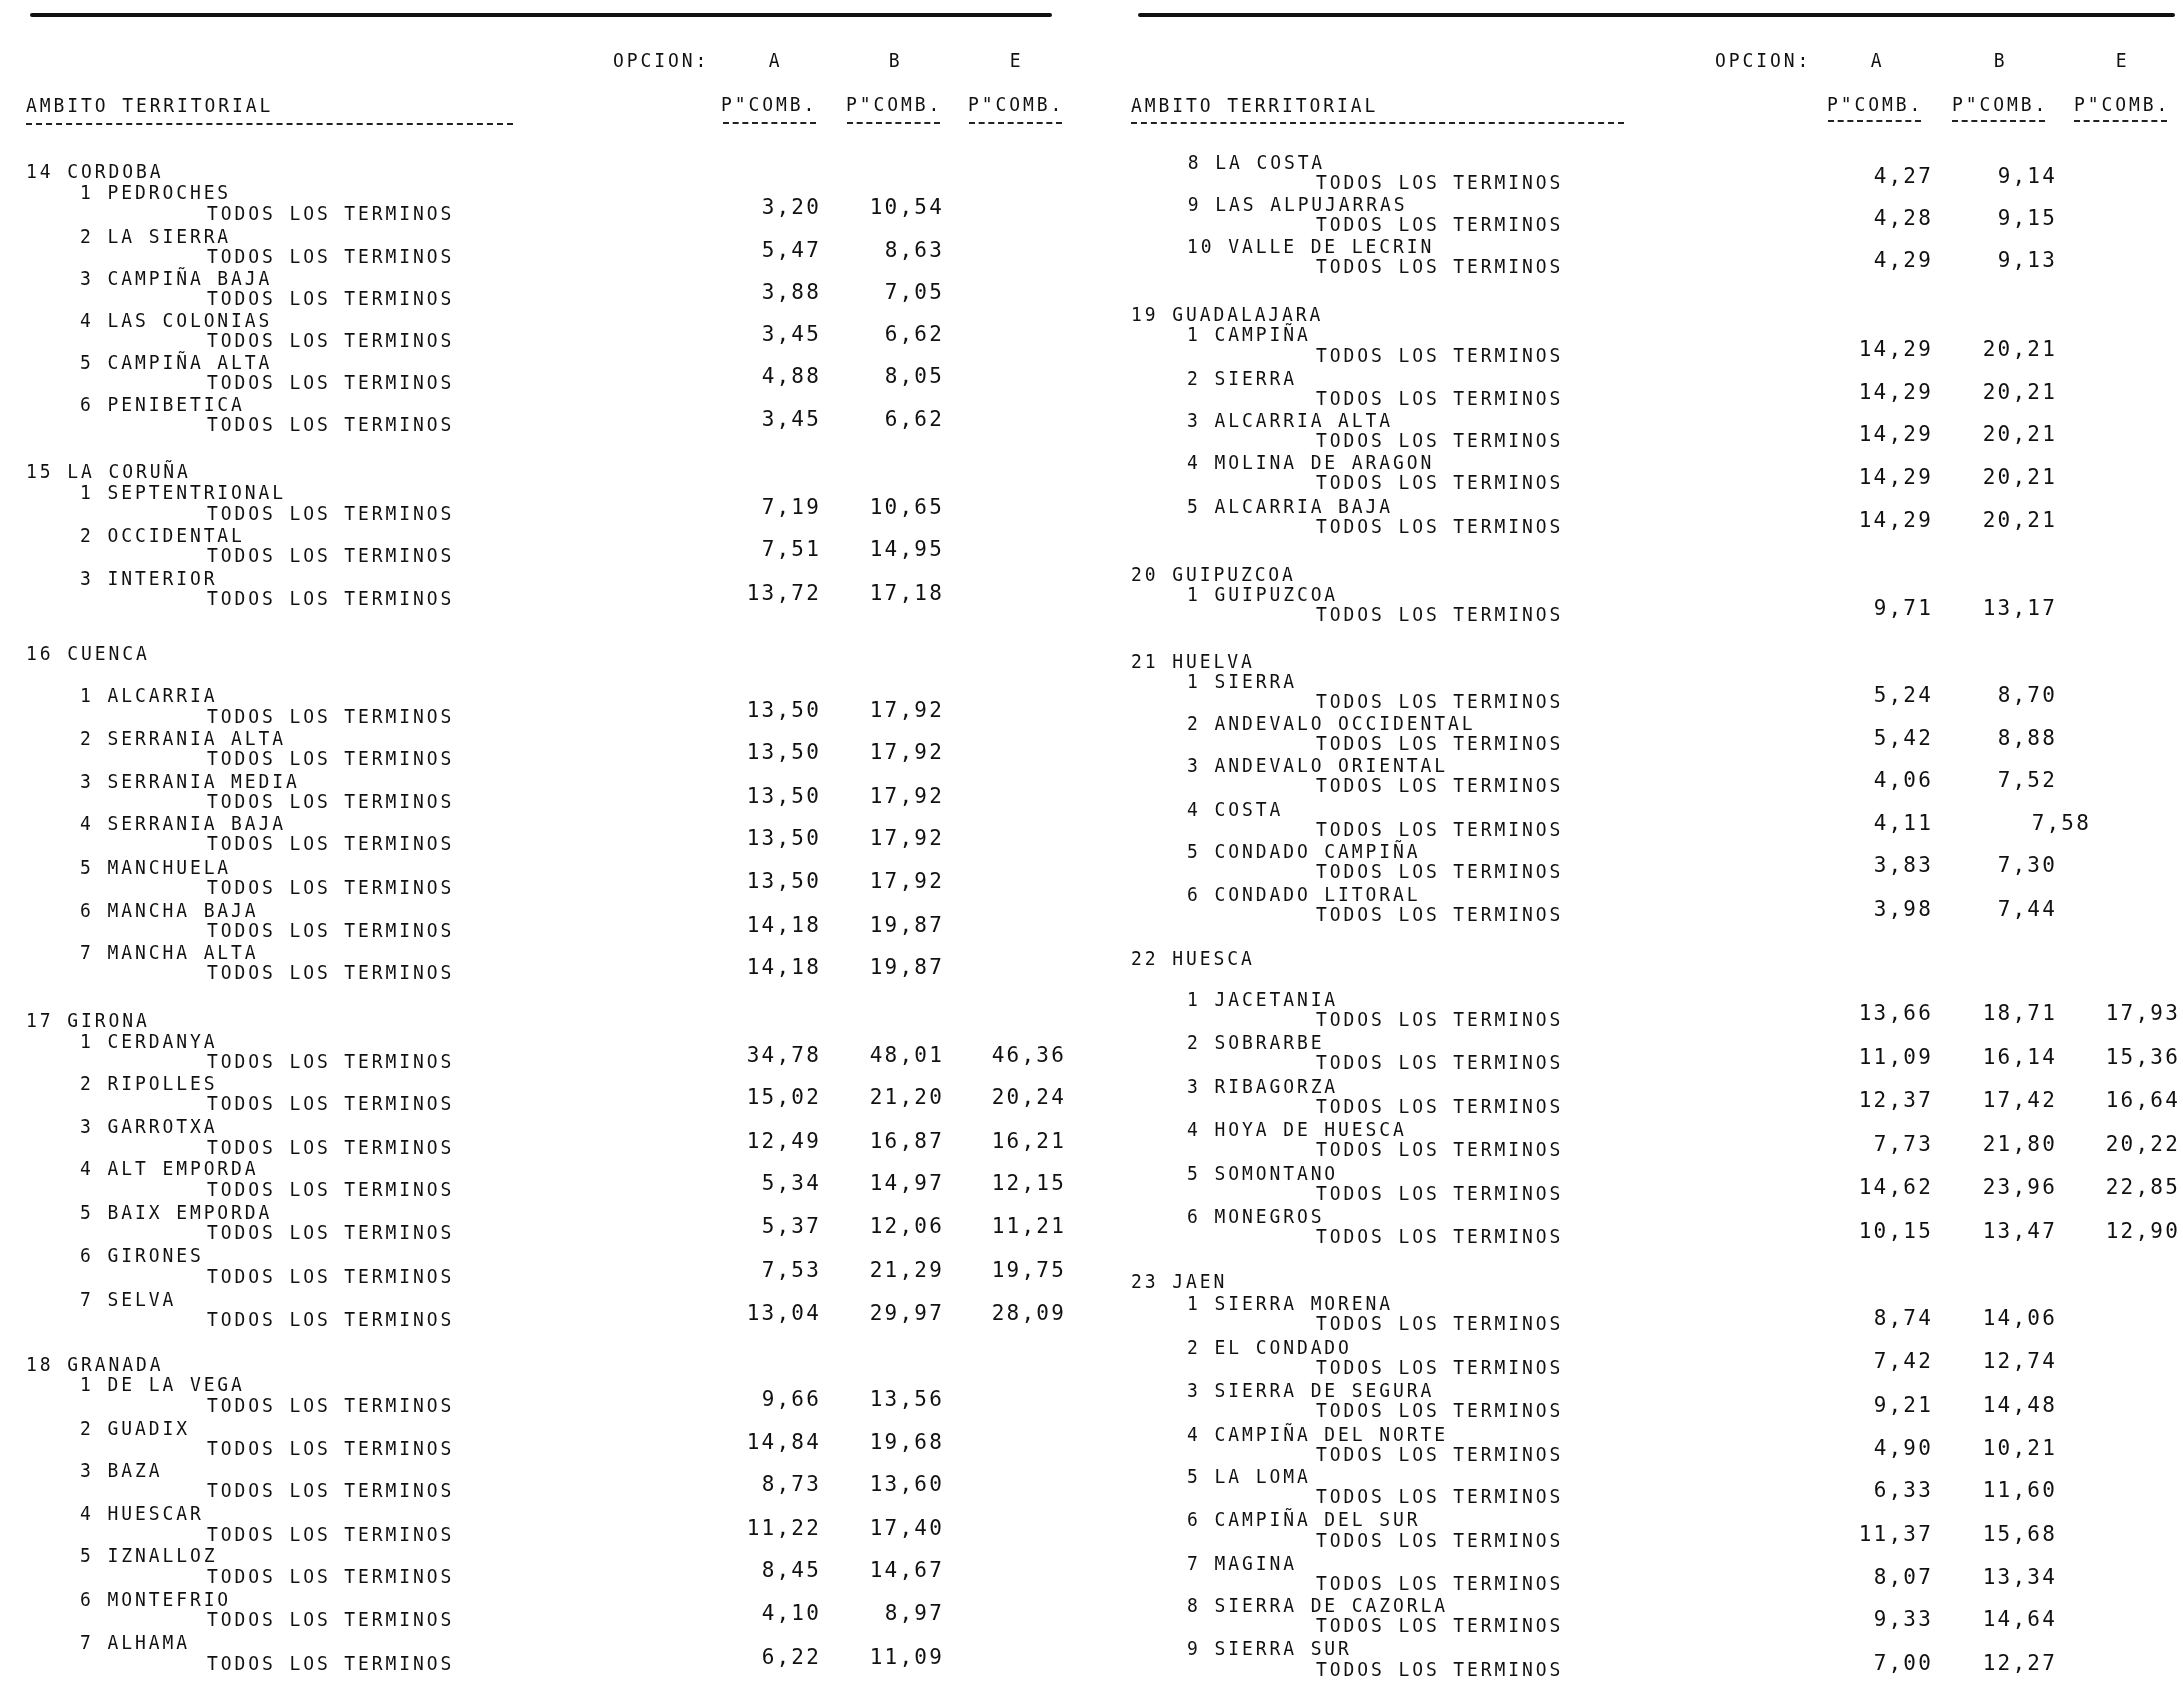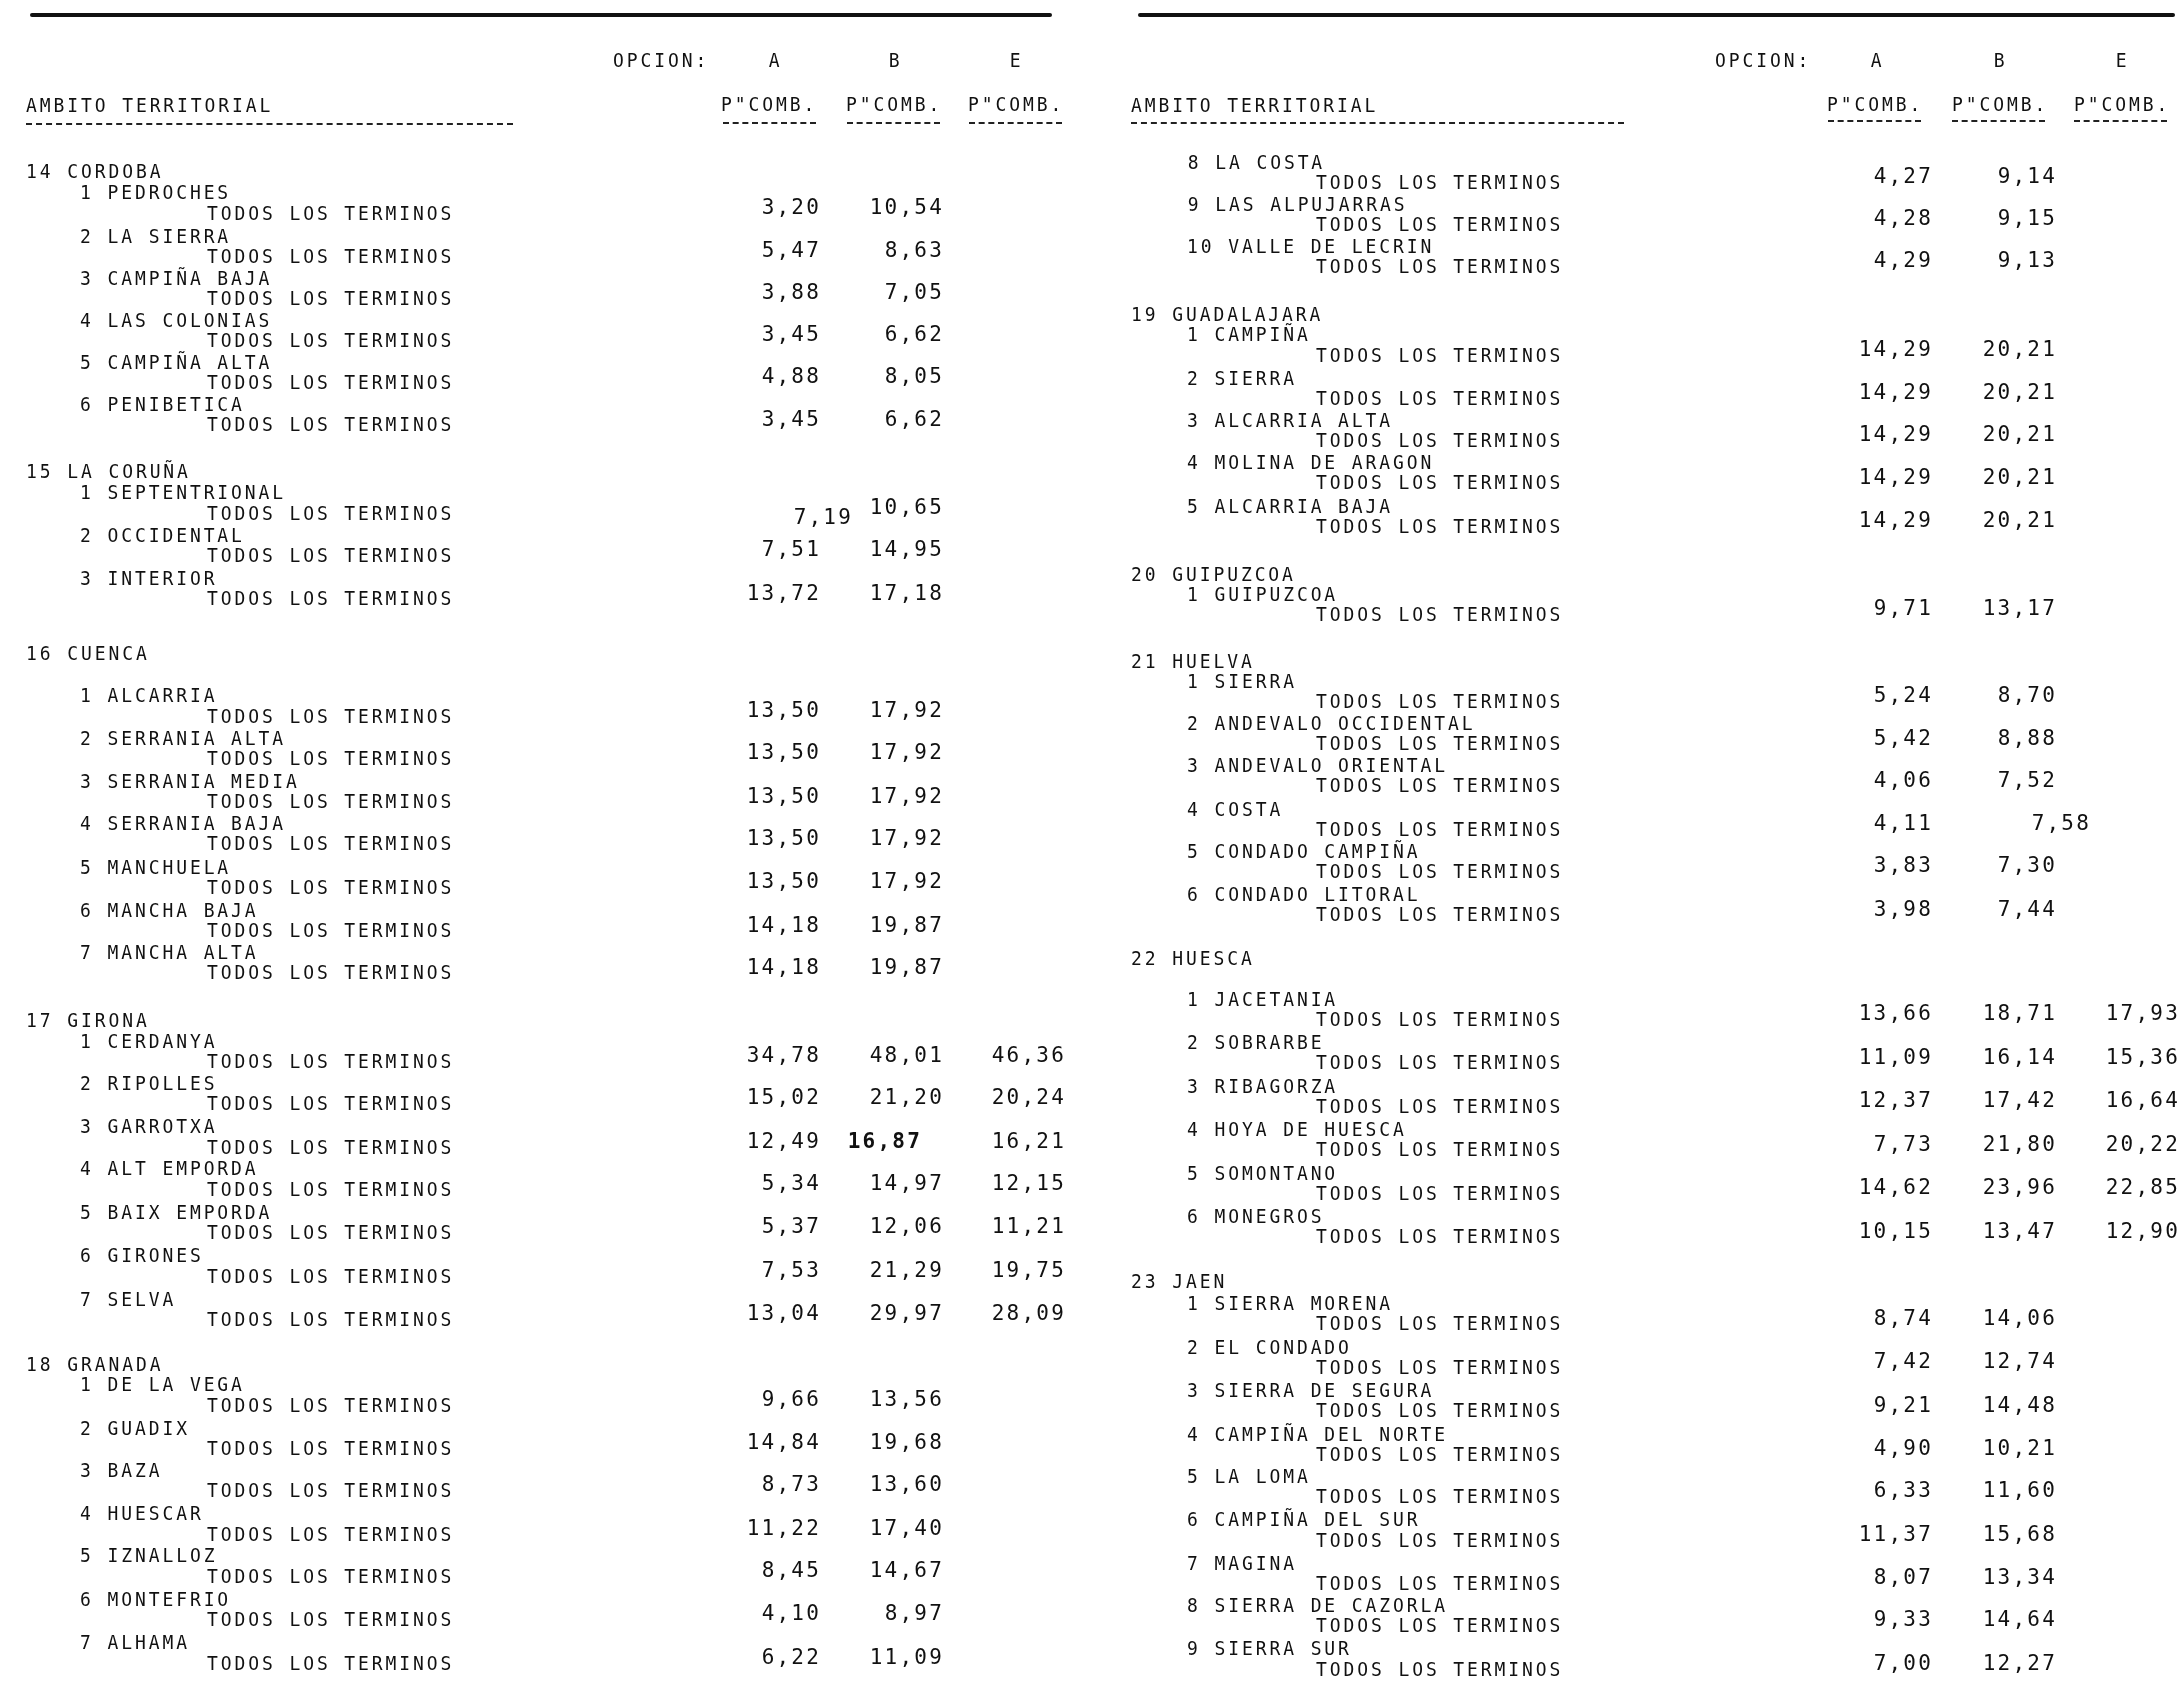--- a/index.html
+++ b/index.html
@@ -58,21 +58,21 @@
       <span class="txt" style="left: 207px; top: 371px;">TODOS LOS TERMINOS</span>
       <span class="num" style="left: 698px; top: 365px;">4,88</span>
       <span class="num" style="left: 821px; top: 365px;">8,05</span>
       <span class="txt" style="left: 80px; top: 393px;">6 PENIBETICA</span>
       <span class="txt" style="left: 207px; top: 413px;">TODOS LOS TERMINOS</span>
       <span class="num" style="left: 698px; top: 408px;">3,45</span>
       <span class="num" style="left: 821px; top: 408px;">6,62</span>
       <span class="txt" style="left: 26px; top: 460px;">15 LA CORUÑA</span>
       <span class="txt" style="left: 80px; top: 481px;">1 SEPTENTRIONAL</span>
       <span class="txt" style="left: 207px; top: 502px;">TODOS LOS TERMINOS</span>
-      <span class="num" style="left: 730px; top: 496px; margin-top: 10px;">7,19</span>
+      <span class="num" style="left: 698px; top: 496px;">7,19</span>
       <span class="num" style="left: 821px; top: 496px;">10,65</span>
       <span class="txt" style="left: 80px; top: 524px;">2 OCCIDENTAL</span>
       <span class="txt" style="left: 207px; top: 544px;">TODOS LOS TERMINOS</span>
       <span class="num" style="left: 698px; top: 538px;">7,51</span>
       <span class="num" style="left: 821px; top: 538px;">14,95</span>
       <span class="txt" style="left: 80px; top: 567px;">3 INTERIOR</span>
       <span class="txt" style="left: 207px; top: 587px;">TODOS LOS TERMINOS</span>
       <span class="num" style="left: 698px; top: 582px;">13,72</span>
       <span class="num" style="left: 821px; top: 582px;">17,18</span>
       <span class="txt" style="left: 26px; top: 642px;">16 CUENCA</span>
@@ -111,21 +111,21 @@
       <span class="num" style="left: 821px; top: 1044px;">48,01</span>
       <span class="num" style="left: 943px; top: 1044px;">46,36</span>
       <span class="txt" style="left: 80px; top: 1072px;">2 RIPOLLES</span>
       <span class="txt" style="left: 207px; top: 1092px;">TODOS LOS TERMINOS</span>
       <span class="num" style="left: 698px; top: 1086px;">15,02</span>
       <span class="num" style="left: 821px; top: 1086px;">21,20</span>
       <span class="num" style="left: 943px; top: 1086px;">20,24</span>
       <span class="txt" style="left: 80px; top: 1115px;">3 GARROTXA</span>
       <span class="txt" style="left: 207px; top: 1136px;">TODOS LOS TERMINOS</span>
       <span class="num" style="left: 698px; top: 1130px;">12,49</span>
-      <span class="num" style="left: 799px; top: 1130px; font-weight: bold;">16,87</span>
+      <span class="num" style="left: 821px; top: 1130px;">16,87</span>
       <span class="num" style="left: 943px; top: 1130px;">16,21</span>
       <span class="txt" style="left: 80px; top: 1157px;">4 ALT EMPORDA</span>
       <span class="txt" style="left: 207px; top: 1178px;">TODOS LOS TERMINOS</span>
       <span class="num" style="left: 698px; top: 1172px;">5,34</span>
       <span class="num" style="left: 821px; top: 1172px;">14,97</span>
       <span class="num" style="left: 943px; top: 1172px;">12,15</span>
       <span class="txt" style="left: 80px; top: 1201px;">5 BAIX EMPORDA</span>
       <span class="txt" style="left: 207px; top: 1221px;">TODOS LOS TERMINOS</span>
       <span class="num" style="left: 698px; top: 1215px;">5,37</span>
       <span class="num" style="left: 821px; top: 1215px;">12,06</span>

